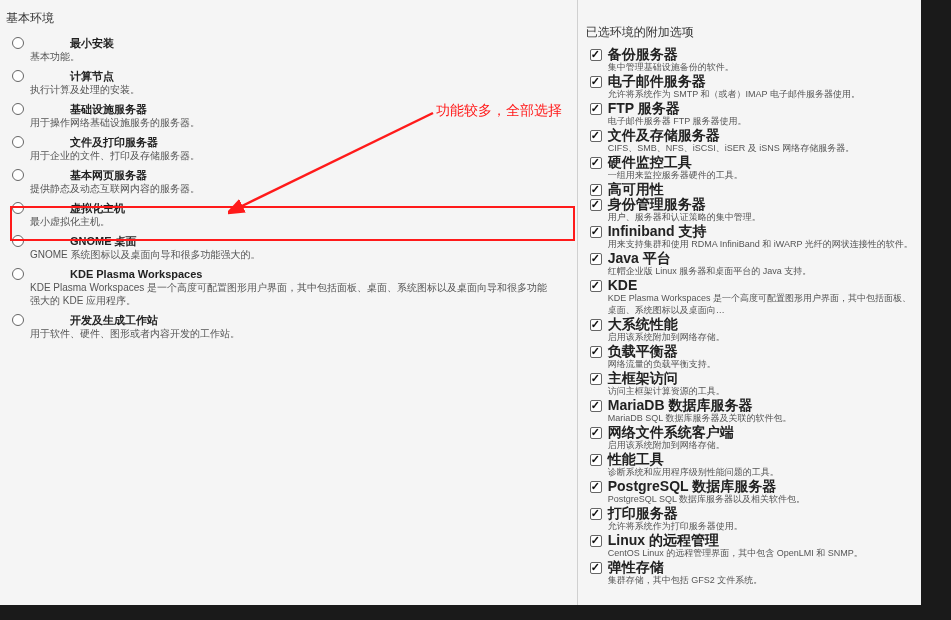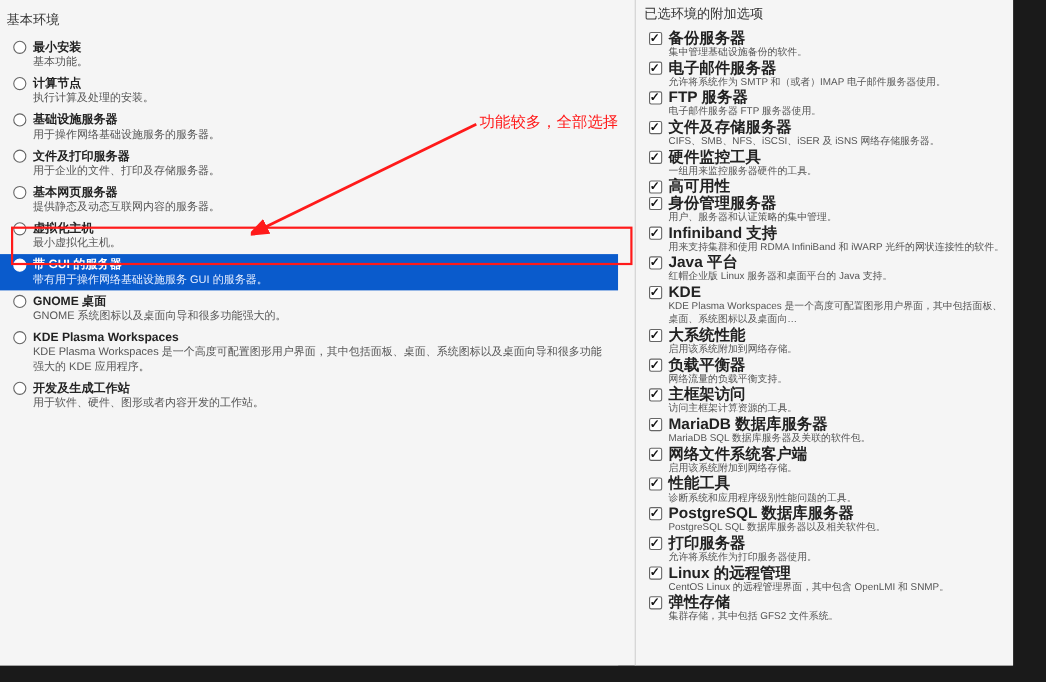--- a/index.html
+++ b/index.html
@@ -42,21 +42,21 @@
       background: #f5f5f5;
       border-left: 1px solid #d0d0d0;
     }
     .panel-header {
       font-size: 12px;
       color: #333;
       padding: 6px 12px 6px 8px;
       font-weight: normal;
     }
     .left-panel .panel-header { padding-left: 6px; }
-    .right-panel .panel-header { padding-left: 8px; padding-top: 4px; }
+    .right-panel .panel-header { padding-left: 8px; padding-top: 24px; }
 
     .env-list, .addon-list {
       overflow-y: auto;
       flex: 1;
     }
     .env-item {
       display: flex;
       align-items: flex-start;
       padding: 3px 8px 3px 12px;
       cursor: pointer;
@@ -81,21 +81,21 @@
     }
     .env-item.selected .radio::after {
       content: "";
       position: absolute;
       left: 2px; top: 2px;
       width: 6px; height: 6px;
       border-radius: 50%;
       background: #fff;
     }
     .env-text { display: flex; flex-direction: column; }
-    .env-name { font-weight: bold; color: #222; font-size: 11px; line-height: 14px; }
+    .env-name { font-weight: bold; color: #222; font-size: 11px; line-height: 14px; margin-left: 40px; }
     .env-item.selected .env-name { color: #fff; }
     .env-desc { color: #555; font-size: 10px; line-height: 13px; }
     .env-item.selected .env-desc { color: #e6eeff; }
 
     .addon-item {
       display: flex;
       align-items: flex-start;
       padding: 1px 8px 1px 12px;
     }
     .addon-item .check {
@@ -188,27 +188,20 @@
             <div class="env-text">
               <div class="env-name">基本网页服务器</div>
               <div class="env-desc">提供静态及动态互联网内容的服务器。</div>
             </div>
           </div>
           <div class="env-item">
             <span class="radio"></span>
             <div class="env-text">
               <div class="env-name">虚拟化主机</div>
               <div class="env-desc">最小虚拟化主机。</div>
-            </div>
-          </div>
-          <div class="env-item selected">
-            <span class="radio"></span>
-            <div class="env-text">
-              <div class="env-name">带 GUI 的服务器</div>
-              <div class="env-desc">带有用于操作网络基础设施服务 GUI 的服务器。</div>
             </div>
           </div>
           <div class="env-item">
             <span class="radio"></span>
             <div class="env-text">
               <div class="env-name">GNOME 桌面</div>
               <div class="env-desc">GNOME 系统图标以及桌面向导和很多功能强大的。</div>
             </div>
           </div>
           <div class="env-item">

